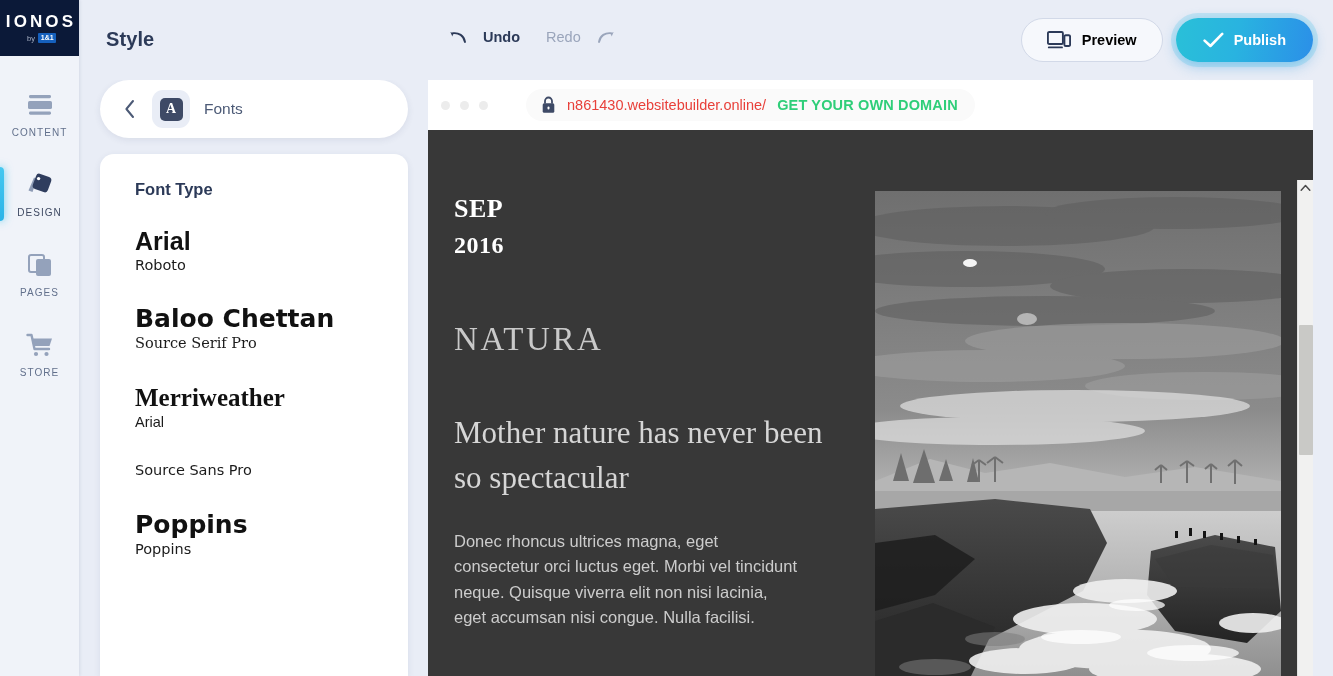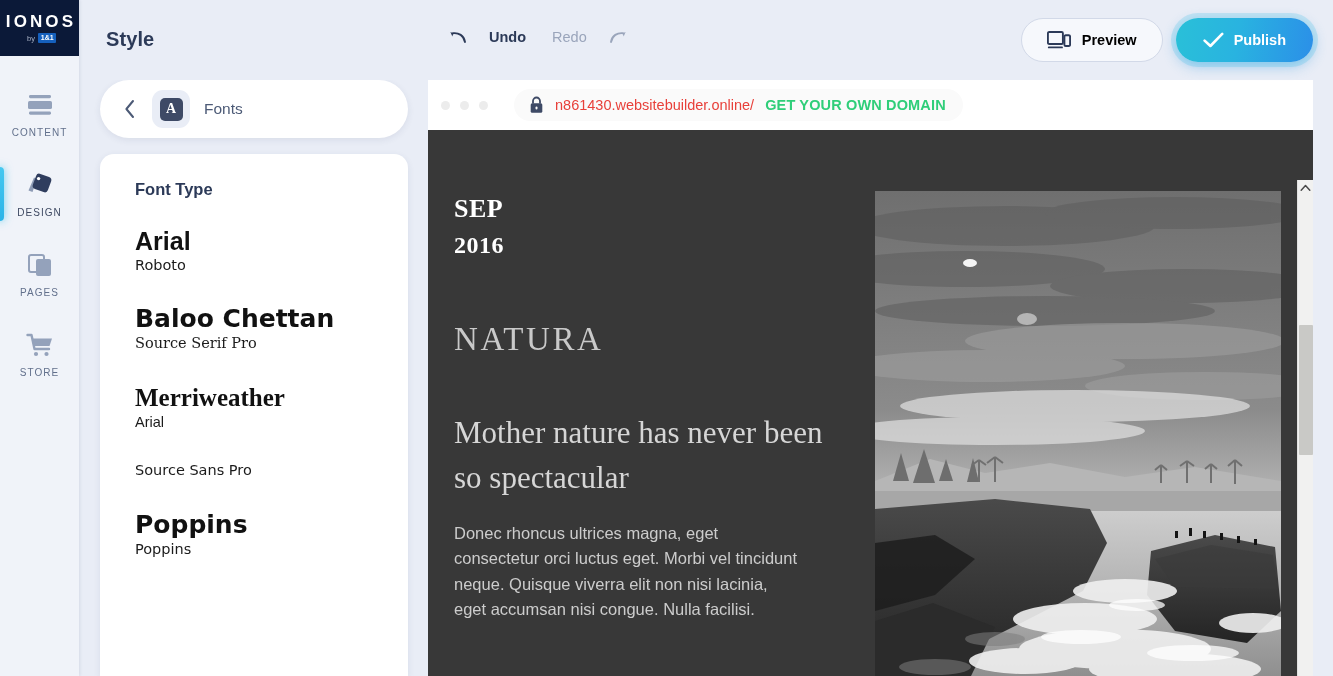--- a/index.html
+++ b/index.html
@@ -60,21 +60,21 @@
     background: #e9edf6; z-index: 4;
   }
   .hd-title {
     position: absolute; left: 27px; top: 28px;
     font-size: 20px; font-weight: 700; color: #2c3a58; letter-spacing: .1px;
   }
   .undo-redo {
     position: absolute; left: 370px; top: 29px;
     display: flex; align-items: center; gap: 26px;
   }
-  .ur { display: flex; align-items: center; gap: 22px; cursor: pointer; }
+  .ur { display: flex; align-items: center; gap: 16px; cursor: pointer; }
   .ur-lbl { font-size: 14.5px; font-weight: 700; }
   .ur.enabled .ur-lbl { color: #2c3a58; }
   .ur.disabled .ur-lbl { color: #9aa5bb; font-weight: 400; }
   .btns {
     position: absolute; right: 20px; top: 18px;
     display: flex; align-items: center; gap: 13px;
   }
   .btn-preview {
     display: flex; align-items: center; gap: 11px;
     height: 44px; padding: 0 25px; border-radius: 22px;
@@ -128,21 +128,21 @@
   .ff-dv    { font-family: "DejaVu Sans", sans-serif; }
   .ff-dvs   { font-family: "DejaVu Serif", serif; }
 
   
   .preview-wrap {
     position: absolute; left: 428px; top: 80px;
     width: 885px; height: 596px; background: #ffffff; z-index: 2;
   }
   .url-bar {
     height: 50px; background: #ffffff;
-    display: flex; align-items: center; padding-left: 13px; gap: 16px;
+    display: flex; align-items: center; padding-left: 13px; gap: 28px;
   }
   .dots { display: flex; gap: 10px; margin-right: 10px; }
   .dot { width: 9px; height: 9px; border-radius: 50%; background: #ececec; }
   .url-pill {
     display: flex; align-items: center; gap: 11px;
     background: #fafafa; border-radius: 18px; padding: 7px 17px 7px 15px;
   }
   .url-text { color: #e8403a; font-size: 14.5px; }
   .url-cta { color: #2fce79; font-size: 14.5px; font-weight: 600; letter-spacing: .15px; }
   .site {
@@ -160,21 +160,21 @@
   .s-brand {
     font-family: "Liberation Serif", serif; color: #c9c9c9;
     font-size: 33px; letter-spacing: 2.6px; margin-top: 62px; font-weight: 400;
   }
   .s-head {
     font-family: "Liberation Serif", serif; color: #d6d6d6;
     font-size: 31px; line-height: 1.46; margin-top: 52px; font-weight: 400;
   }
   .s-body {
     color: #cccccc; font-size: 16.5px; line-height: 1.55;
-    margin-top: 20px; width: 345px;
+    margin-top: 28px; width: 345px;
   }
   .site-photo {
     position: absolute; left: 447px; top: 61px;
     width: 406px; height: 485px; overflow: hidden;
   }
   .site-photo svg { display: block; width: 406px; height: 485px; }
   .vscroll {
     position: absolute; right: 0; top: 50px; width: 16px; height: 546px;
     background: #f1f1f0; border-left: 1px solid #e2e2e1; cursor: pointer;
   }

